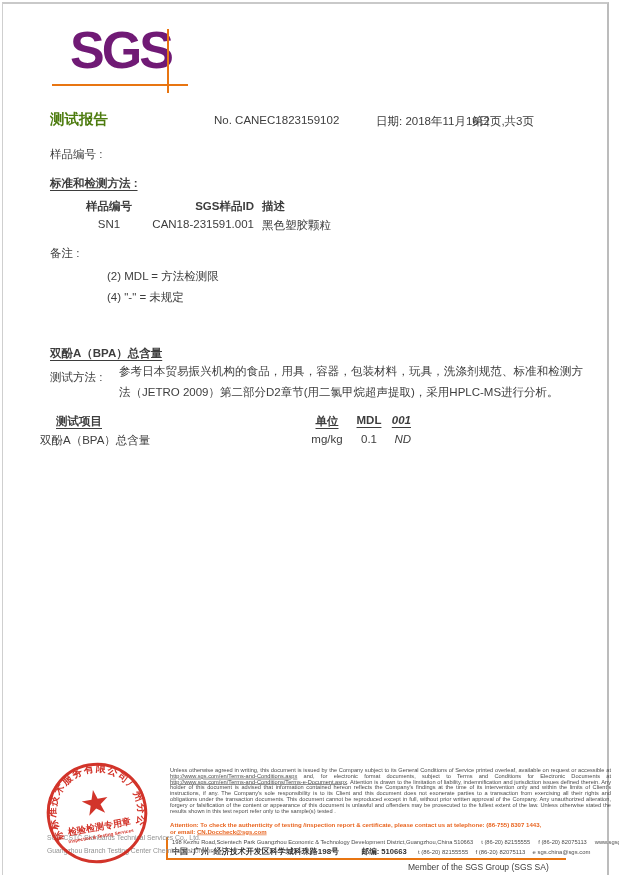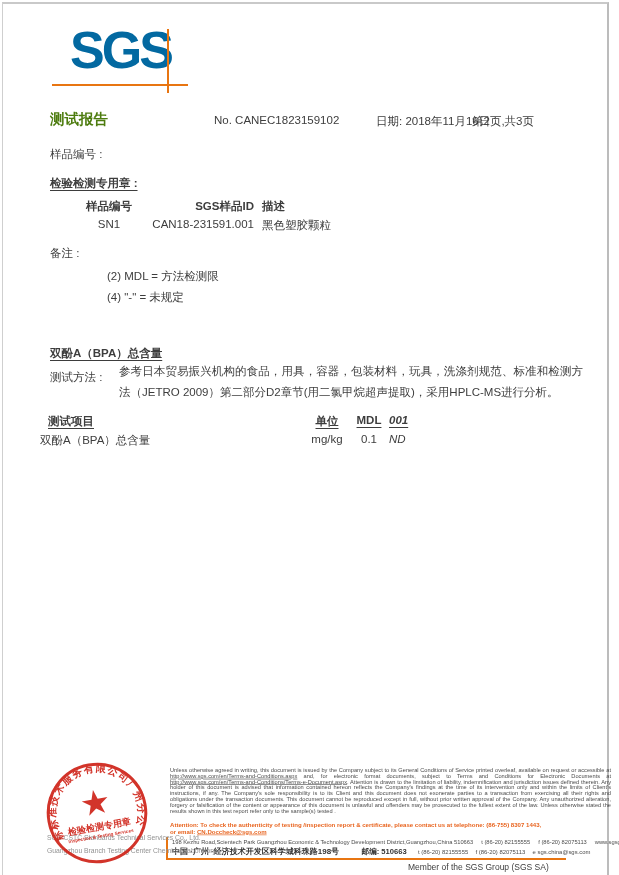--- a/index.html
+++ b/index.html
@@ -8,21 +8,21 @@
     font-family:"Liberation Sans","DejaVu Sans",sans-serif;
     color:#3d3d3d;overflow:hidden;
   }
   .abs{position:absolute;}
   .page-border{
     position:absolute;left:2px;top:2px;width:604px;height:872px;
     border-top:2px solid #c9c9c9;border-left:1px solid #cfcfcf;border-right:2px solid #bcbcbc;
     pointer-events:none;
   }
   
-  .logo-text{left:70px;top:24px;font-size:52px;font-weight:bold;color:#0369a1;letter-spacing:-3px;line-height:1;}
+  .logo-text{left:70px;top:24px;font-size:52px;font-weight:bold;color:#701a75;letter-spacing:-3px;line-height:1;}
   .logo-hline{left:52px;top:84px;width:136px;height:2px;background:#e87511;}
   .logo-vline{left:167px;top:29px;width:2px;height:64px;background:#e87511;}
   .doc-title{left:50px;top:110px;font-size:14.5px;font-weight:bold;color:#4d7c0f;}
   .report-no{left:214px;top:114px;font-size:11.5px;}
   .report-date{left:376px;top:114px;font-size:11.5px;}
   .page-info{left:472px;top:114px;font-size:11.5px;}
   
   .lbl{font-size:11.5px;color:#3d3d3d;}
   .results-label{left:50px;top:147px;}
   .sample-desc-label{left:50px;top:176px;font-weight:bold;text-decoration:underline;text-underline-offset:3px;}
@@ -32,25 +32,25 @@
   .st-c3{left:262px;}
   .row-y1{top:199px;font-size:11.5px;}
   .row-y2{top:218px;font-size:11.5px;}
   .remarks-label{left:50px;top:246px;}
   .remarks{left:107px;top:266px;font-size:11.5px;line-height:21px;}
   .bpa-title{left:50px;top:346px;font-size:11.5px;font-weight:bold;text-decoration:underline;text-underline-offset:3px;}
   .method-label{left:50px;top:370px;}
   .method-text{left:119px;top:361px;width:464px;font-size:11.5px;line-height:20.5px;text-align:justify;}
   .rt-head{top:414px;font-size:11.5px;font-weight:bold;text-decoration:underline;text-underline-offset:3px;}
   .rt-row{top:433px;font-size:11.5px;}
-  .rt-item-h{left:48px;text-align:center;}
+  .rt-item-h{left:56px;text-align:center;}
   .rt-item{left:40px;}
   .rt-unit{left:305px;width:44px;text-align:center;}
   .rt-mdl{left:347px;width:44px;text-align:center;}
-  .rt-001{left:389px;width:38px;text-align:left;font-style:italic;}
+  .rt-001{left:373px;width:38px;text-align:right;font-style:italic;}
   
   .legal{
     left:170px;top:768px;width:700px;font-size:9px;line-height:9.1px;color:#4c4c4c;
     text-align:justify;transform:scale(0.63);transform-origin:0 0;
   }
   .legal .u{text-decoration:underline;}
   .att{
     left:170px;top:822px;width:658px;font-size:9.2px;line-height:10px;font-weight:bold;color:#e8641f;
     transform:scale(0.66);transform-origin:0 0;
   }
@@ -87,21 +87,21 @@
   <div class="abs logo-text">SGS</div>
   <div class="abs logo-hline"></div>
   <div class="abs logo-vline"></div>
 
   <div class="abs doc-title">测试报告</div>
   <div class="abs report-no">No. CANEC1823159102</div>
   <div class="abs report-date">日期: 2018年11月16日</div>
   <div class="abs page-info">第2页,共3页</div>
 
   <div class="abs lbl results-label">样品编号 :</div>
-  <div class="abs lbl sample-desc-label">检验检测专用章 :</div>
+  <div class="abs lbl sample-desc-label">标准和检测方法 :</div>
 
   <div>
     <span class="abs row-y1 st-h st-c1">样品编号</span>
     <span class="abs row-y1 st-h st-c2">SGS样品ID</span>
     <span class="abs row-y1 st-h st-c3">描述</span>
     <span class="abs row-y2 st-c1">SN1</span>
     <span class="abs row-y2 st-c2">CAN18-231591.001</span>
     <span class="abs row-y2 st-c3">黑色塑胶颗粒</span>
   </div>
 

